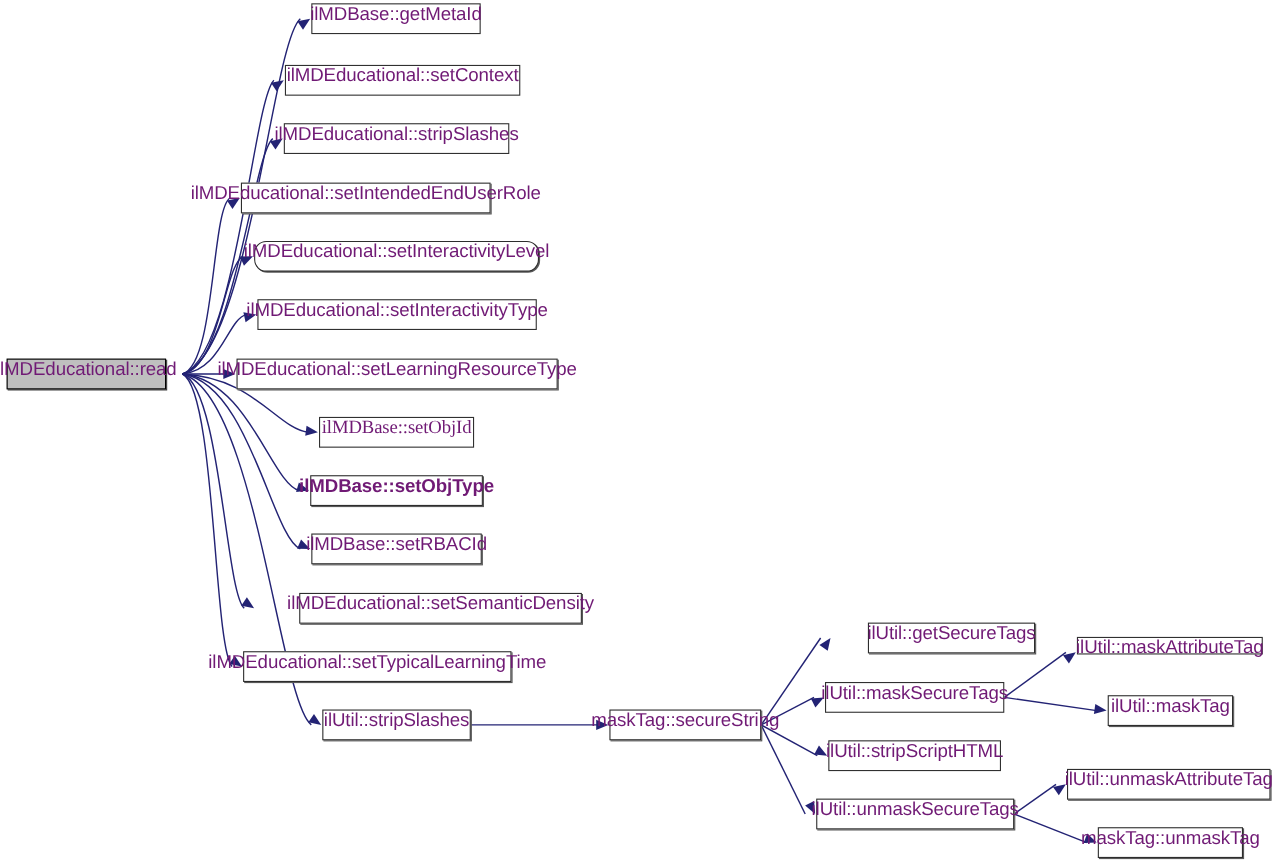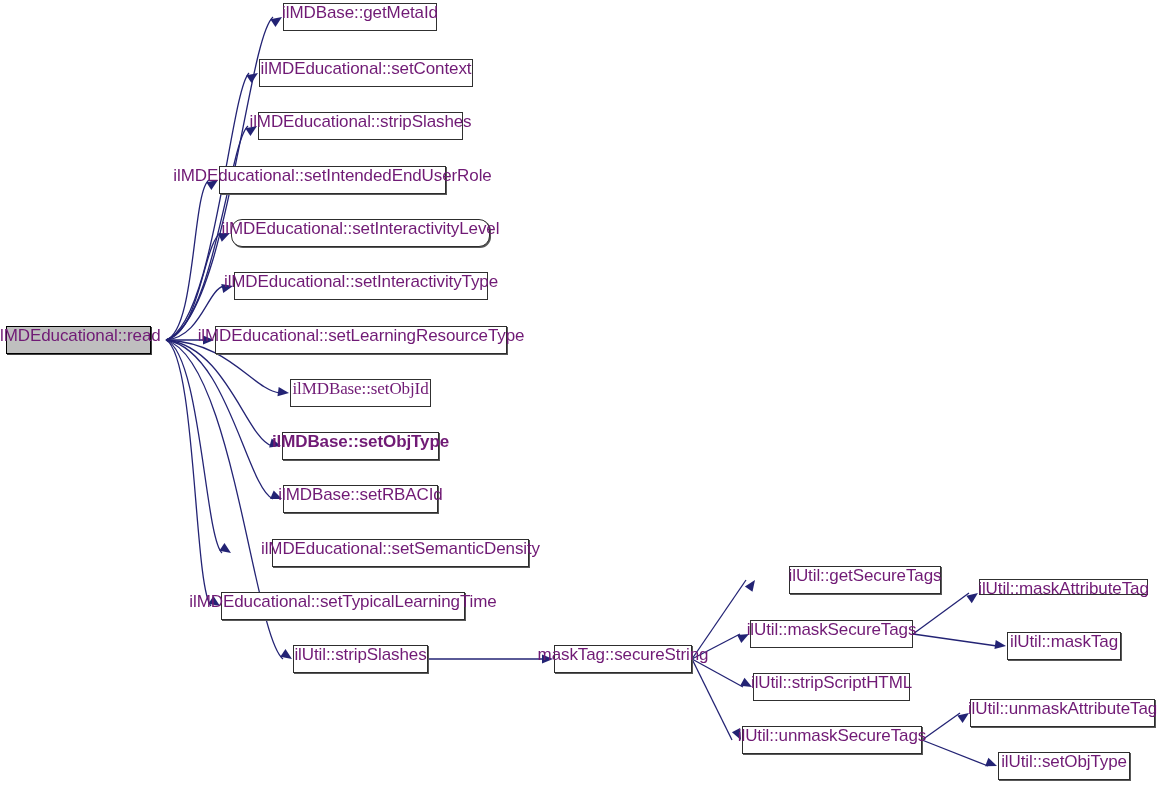--- a/index.html
+++ b/index.html
@@ -165,16 +165,16 @@
       <div class="node" style="left: 979px; top: 579px; width: 169px; height: 16px;">
         <span class="node-label">ilUtil::maskAttributeTag</span>
       </div>
       <div class="node heavy" style="left: 1007px; top: 632px; width: 114px; height: 28px;">
         <span class="node-label">ilUtil::maskTag</span>
       </div>
       <div class="node heavy" style="left: 970px; top: 699px; width: 185px; height: 28px;">
         <span class="node-label">ilUtil::unmaskAttributeTag</span>
       </div>
       <div class="node heavy" style="left: 998px; top: 752px; width: 132px; height: 28px;">
-        <span class="node-label">ilUtil::setObjType</span>
+        <span class="node-label">maskTag::unmaskTag</span>
       </div>
     </div>
 </div>
 
 </body></html>

